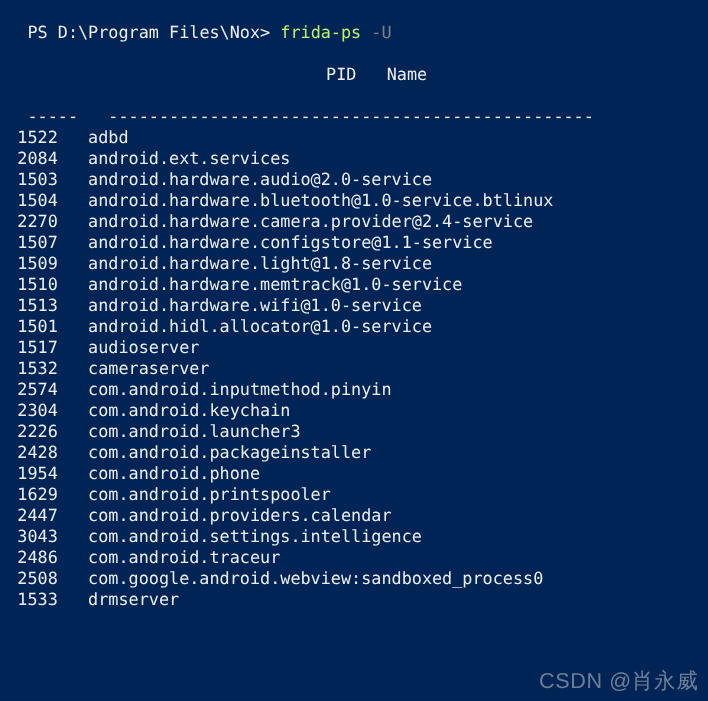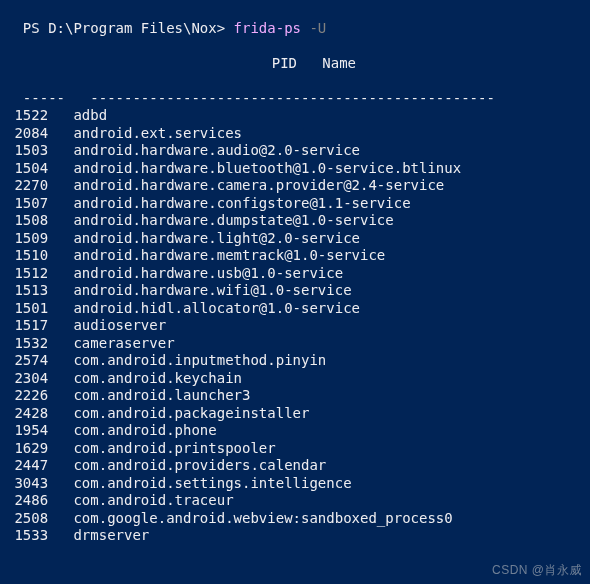--- a/index.html
+++ b/index.html
@@ -10,34 +10,34 @@
       line-height: 1.25;
       color: #eeedf0;
       width: 590px;
       height: 584px;
       overflow: hidden;
       padding: 2px 2px 0 6px;
       position: relative;
     }
     .prompt-line { white-space: pre; }
     .prompt-text { color: #eeedf0; margin-top: 28px; }
-    .cmd { color: #f0abfc; }
+    .cmd { color: #bef264; }
     .flag { color: #808080; }
     .header-line { white-space: pre; color: #eeedf0; text-align: center; }
     .sep-line { white-space: pre; color: #eeedf0; }
     .row { white-space: pre; color: #eeedf0; }
     .pid { display: inline-block; width: 5ch; text-align: left; }
     .gap { display: inline-block; width: 3ch; }
     .watermark {
       position: absolute;
       right: 8px;
       bottom: 6px;
       color: rgba(200,200,200,0.55);
       font-family: "Microsoft YaHei", sans-serif;
-      font-size: 12px;
+      font-size: 18px;
       letter-spacing: 0.5px;
       pointer-events: none;
     }
   </style>
 </head>
 <body>
 
 <div class="prompt-line">
   <span class="prompt-text">PS D:\Program Files\Nox&gt; </span><span class="cmd">frida-ps </span><span class="flag">-U</span>
 </div>
@@ -50,24 +50,22 @@
   <span>-----</span><span class="gap">  </span><span>------------------------------------------------</span>
 </div>
 
 <div id="process-list">
     <div class="row"><span class="pid"> 1522</span><span class="gap">   </span><span>adbd</span></div>
     <div class="row"><span class="pid"> 2084</span><span class="gap">   </span><span>android.ext.services</span></div>
     <div class="row"><span class="pid"> 1503</span><span class="gap">   </span><span>android.hardware.audio@2.0-service</span></div>
     <div class="row"><span class="pid"> 1504</span><span class="gap">   </span><span>android.hardware.bluetooth@1.0-service.btlinux</span></div>
     <div class="row"><span class="pid"> 2270</span><span class="gap">   </span><span>android.hardware.camera.provider@2.4-service</span></div>
     <div class="row"><span class="pid"> 1507</span><span class="gap">   </span><span>android.hardware.configstore@1.1-service</span></div>
-    <div class="row"><span class="pid"> 1508</span><span class="gap">   </span><span>android.hardware.dumpstate@1.0-service</span></div>
-    <div class="row"><span class="pid"> 1509</span><span class="gap">   </span><span>android.hardware.light@2.0-service</span></div>
+    <div class="row"><span class="pid"> 1509</span><span class="gap">   </span><span>android.hardware.light@1.8-service</span></div>
     <div class="row"><span class="pid"> 1510</span><span class="gap">   </span><span>android.hardware.memtrack@1.0-service</span></div>
-    <div class="row"><span class="pid"> 1512</span><span class="gap">   </span><span>android.hardware.usb@1.0-service</span></div>
     <div class="row"><span class="pid"> 1513</span><span class="gap">   </span><span>android.hardware.wifi@1.0-service</span></div>
     <div class="row"><span class="pid"> 1501</span><span class="gap">   </span><span>android.hidl.allocator@1.0-service</span></div>
     <div class="row"><span class="pid"> 1517</span><span class="gap">   </span><span>audioserver</span></div>
     <div class="row"><span class="pid"> 1532</span><span class="gap">   </span><span>cameraserver</span></div>
     <div class="row"><span class="pid"> 2574</span><span class="gap">   </span><span>com.android.inputmethod.pinyin</span></div>
     <div class="row"><span class="pid"> 2304</span><span class="gap">   </span><span>com.android.keychain</span></div>
     <div class="row"><span class="pid"> 2226</span><span class="gap">   </span><span>com.android.launcher3</span></div>
     <div class="row"><span class="pid"> 2428</span><span class="gap">   </span><span>com.android.packageinstaller</span></div>
     <div class="row"><span class="pid"> 1954</span><span class="gap">   </span><span>com.android.phone</span></div>
     <div class="row"><span class="pid"> 1629</span><span class="gap">   </span><span>com.android.printspooler</span></div>

